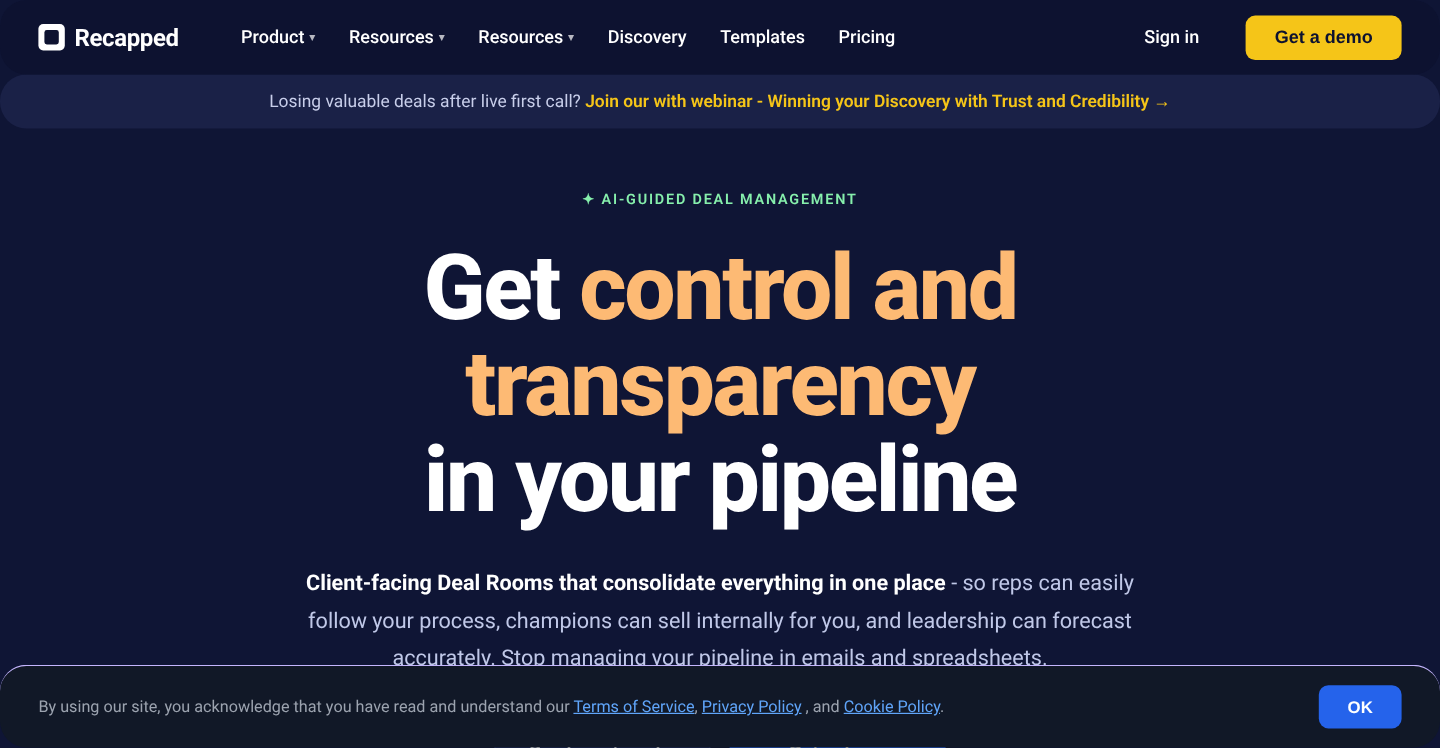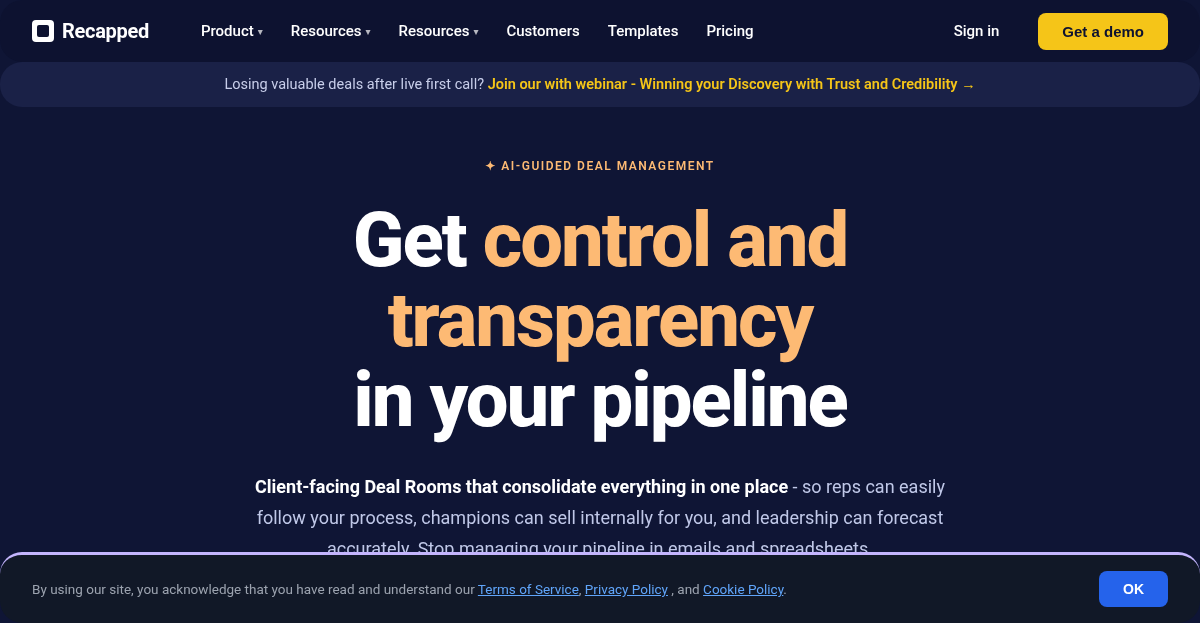--- a/index.html
+++ b/index.html
@@ -146,21 +146,21 @@
       padding: 52px 32px 32px;
     }
 
     .hero-badge {
       display: flex;
       align-items: center;
       gap: 6px;
       font-size: 12px;
       font-weight: 600;
       letter-spacing: 1.5px;
-      color: #fdba74;
+      color: #86efac;
       text-transform: uppercase;
       margin-bottom: 28px;
     }
 
     .hero-title {
       font-size: 76px;
       font-weight: 800;
       line-height: 1.05;
       color: #ffffff;
       max-width: 900px;
@@ -220,21 +220,21 @@
       position: fixed;
       bottom: 0;
       left: 0;
       width: 1200px;
       background-color: #111827;
       padding: 16px 32px;
       display: flex;
       align-items: center;
       justify-content: space-between;
       z-index: 100;
-      border-top: 3px solid #c4b5fd;
+      border-top: 1px solid #c4b5fd;
     }
 
     .cookie-text {
       font-size: 13.5px;
       color: #9ca3af;
       flex: 1;
     }
 
     .cookie-link {
       color: #60a5fa;
@@ -273,21 +273,21 @@
       </a>
       <a class="nav-link">
         <span>Resources</span>
         <span class="chevron">▾</span>
       </a>
       <a class="nav-link">
         <span>Resources</span>
         <span class="chevron">▾</span>
       </a>
       <a class="nav-link">
-        <span>Customers</span>
+        <span>Discovery</span>
       </a>
       <a class="nav-link">
         <span>Templates</span>
       </a>
       <a class="nav-link">
         <span>Pricing</span>
       </a>
     </div>
   </div>
   <div class="nav-right">

